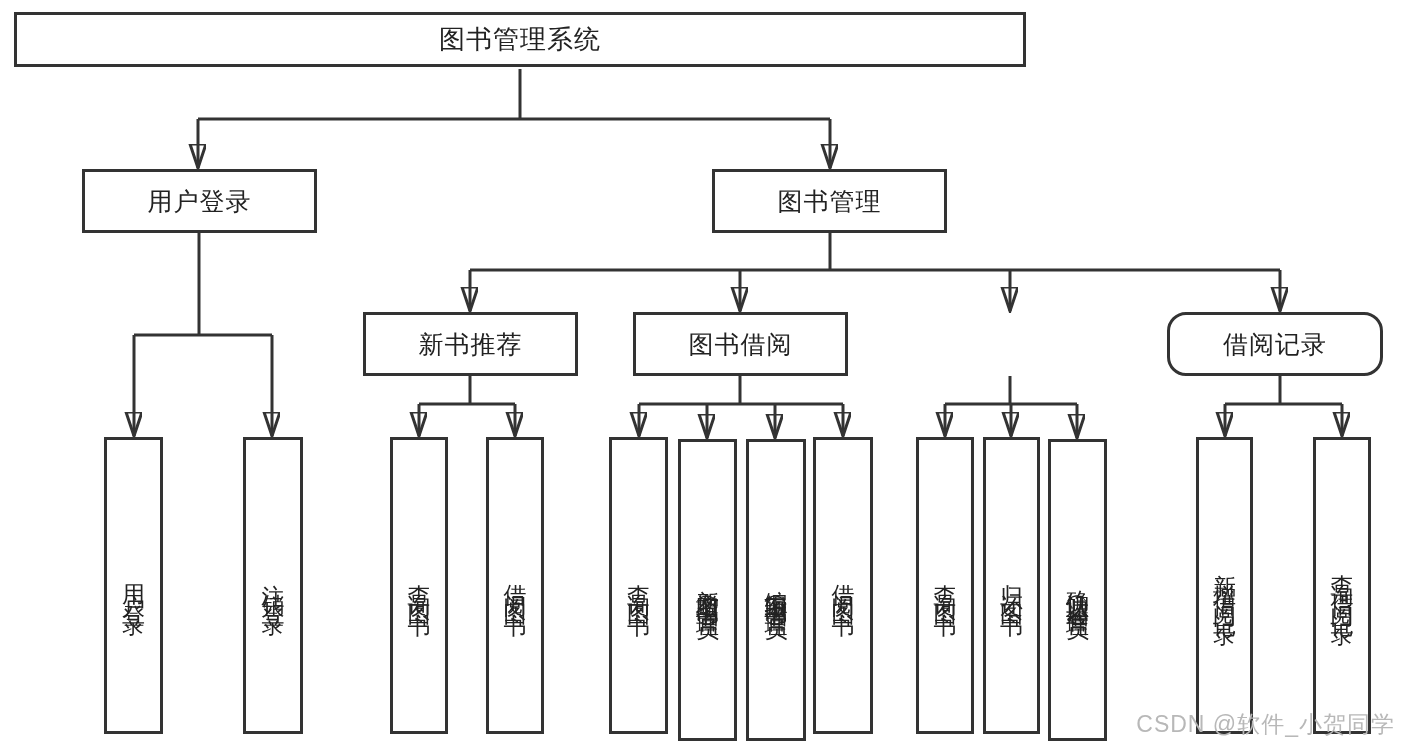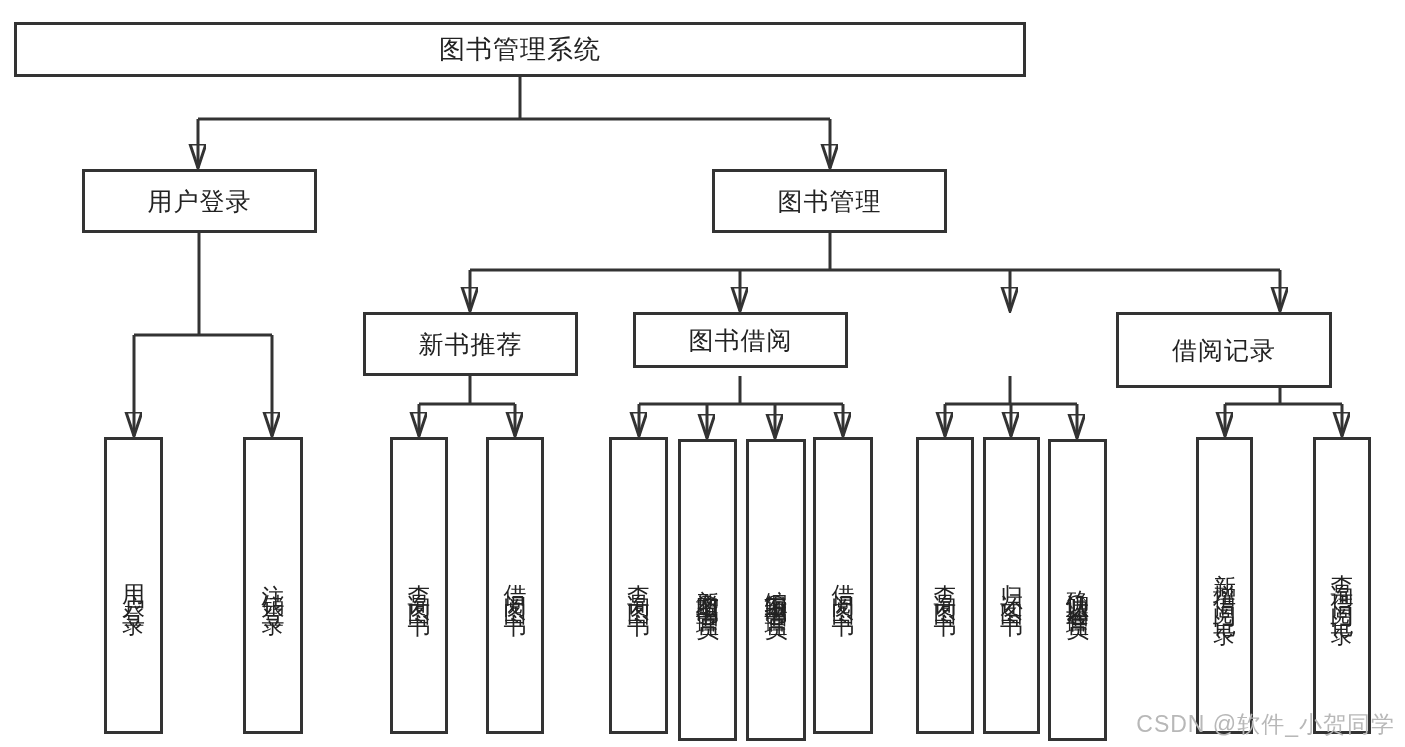--- a/index.html
+++ b/index.html
@@ -135,28 +135,28 @@
     </g>
 
     <g>
       <path d="M1280 376 V404"></path>
       <path d="M1225 404 H1342"></path>
       <path d="M1225 404 V436" marker-end="url(#arrow)"></path>
       <path d="M1342 404 V436" marker-end="url(#arrow)"></path>
     </g>
   </svg>
 
-  <div class="node root" style="left:14px;top:22px;width:1012px;height:55px;">图书管理系统</div>
+  <div class="node root" style="left:14px;top:12px;width:1012px;height:55px;">图书管理系统</div>
 
   <div class="node" style="left:82px;top:169px;width:235px;height:64px;">用户登录</div>
   <div class="node" style="left:712px;top:169px;width:235px;height:64px;">图书管理</div>
 
   <div class="node" style="left:363px;top:312px;width:215px;height:64px;">新书推荐</div>
-  <div class="node" style="left:633px;top:312px;width:215px;height:56px;">图书借阅</div>
-  <div class="node" style="left:1116px;top:312px;width:216px;height:76px;">借阅记录</div>
+  <div class="node" style="left:633px;top:312px;width:215px;height:64px;">图书借阅</div>
+  <div class="node" style="left:1167px;top:312px;width:216px;height:64px;border-radius:19px;">借阅记录</div>
 
   <div class="vnode" style="left:104px;top:437px;width:59px;height:297px;">用户登录</div>
   <div class="vnode" style="left:243px;top:437px;width:60px;height:297px;">注销登录</div>
 
   <div class="vnode" style="left:390px;top:437px;width:58px;height:297px;">查询图书</div>
   <div class="vnode" style="left:486px;top:437px;width:58px;height:297px;">借阅图书</div>
 
   <div class="vnode" style="left:609px;top:437px;width:59px;height:297px;">查询图书</div>
   <div class="vnode tight" style="left:678px;top:439px;width:59px;height:302px;">新增图书（管理员）</div>
   <div class="vnode tight" style="left:746px;top:439px;width:60px;height:302px;">编辑图书（管理员）</div>

